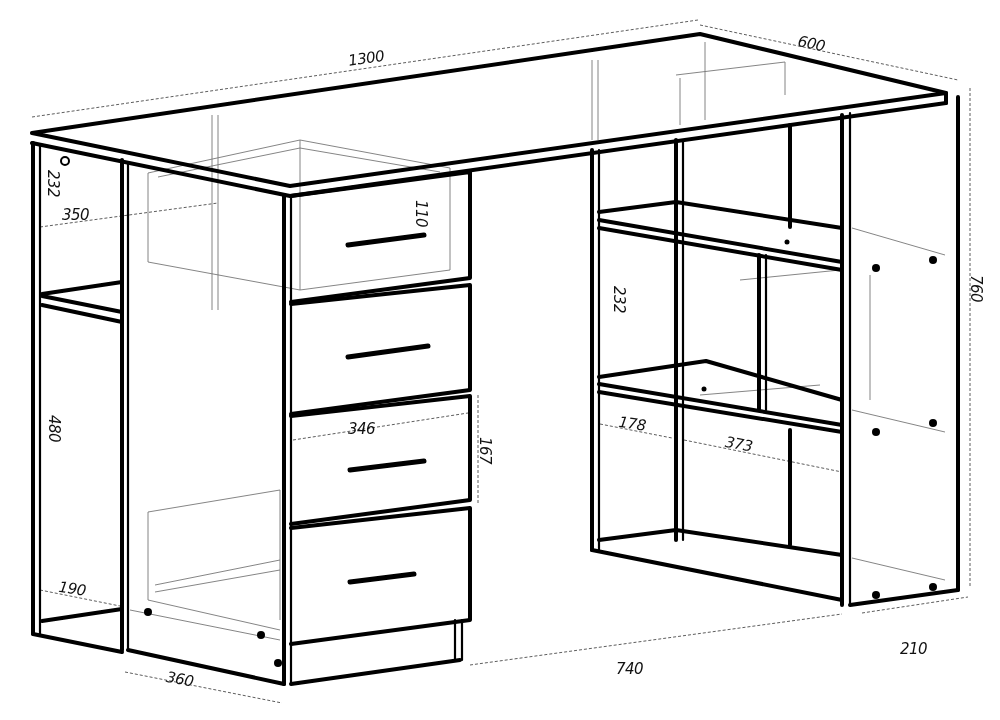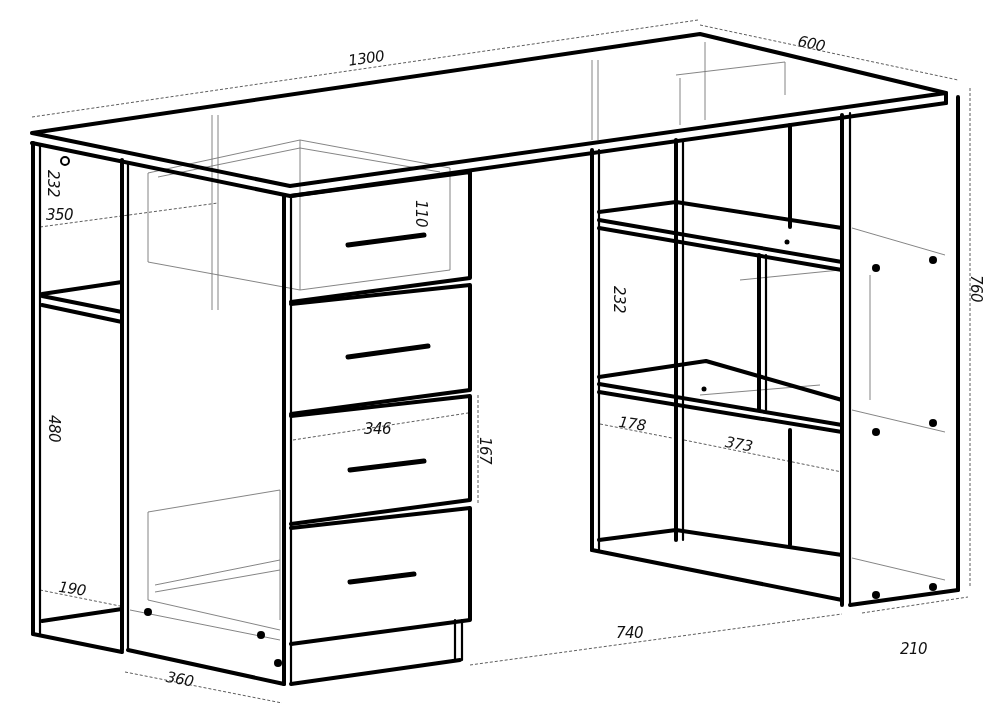--- a/index.html
+++ b/index.html
@@ -130,25 +130,25 @@
     <circle class="hole" cx="933" cy="587" r="4"></circle>
     <circle class="hole" cx="787" cy="242" r="2.5"></circle>
     <circle class="hole" cx="704" cy="389" r="2.5"></circle>
   </g>
 </svg>
 
 <div class="lbl" style="left:347px;top:52px;transform:rotate(-8deg);">1300</div>
 <div class="lbl" style="left:800px;top:32px;transform:rotate(12deg);">600</div>
 <div class="lbl" style="left:985px;top:275px;transform:rotate(90deg);">760</div>
 <div class="lbl" style="left:62px;top:170px;transform:rotate(90deg);">232</div>
-<div class="lbl" style="left:46px;top:206px;">350</div>
+<div class="lbl" style="left:62px;top:206px;">350</div>
 <div class="lbl" style="left:63px;top:415px;transform:rotate(90deg);">480</div>
 <div class="lbl" style="left:60px;top:578px;transform:rotate(8deg);">190</div>
 <div class="lbl" style="left:168px;top:668px;transform:rotate(10deg);">360</div>
 <div class="lbl" style="left:430px;top:200px;transform:rotate(90deg);">110</div>
-<div class="lbl" style="left:364px;top:420px;">346</div>
+<div class="lbl" style="left:348px;top:420px;">346</div>
 <div class="lbl" style="left:494px;top:437px;transform:rotate(90deg);">167</div>
 <div class="lbl" style="left:628px;top:286px;transform:rotate(90deg);">232</div>
 <div class="lbl" style="left:620px;top:413px;transform:rotate(8deg);">178</div>
 <div class="lbl" style="left:727px;top:433px;transform:rotate(10deg);">373</div>
-<div class="lbl" style="left:616px;top:624px;">740</div>
+<div class="lbl" style="left:616px;top:660px;">740</div>
 <div class="lbl" style="left:900px;top:640px;">210</div>
 </div>
 
 </body></html>

